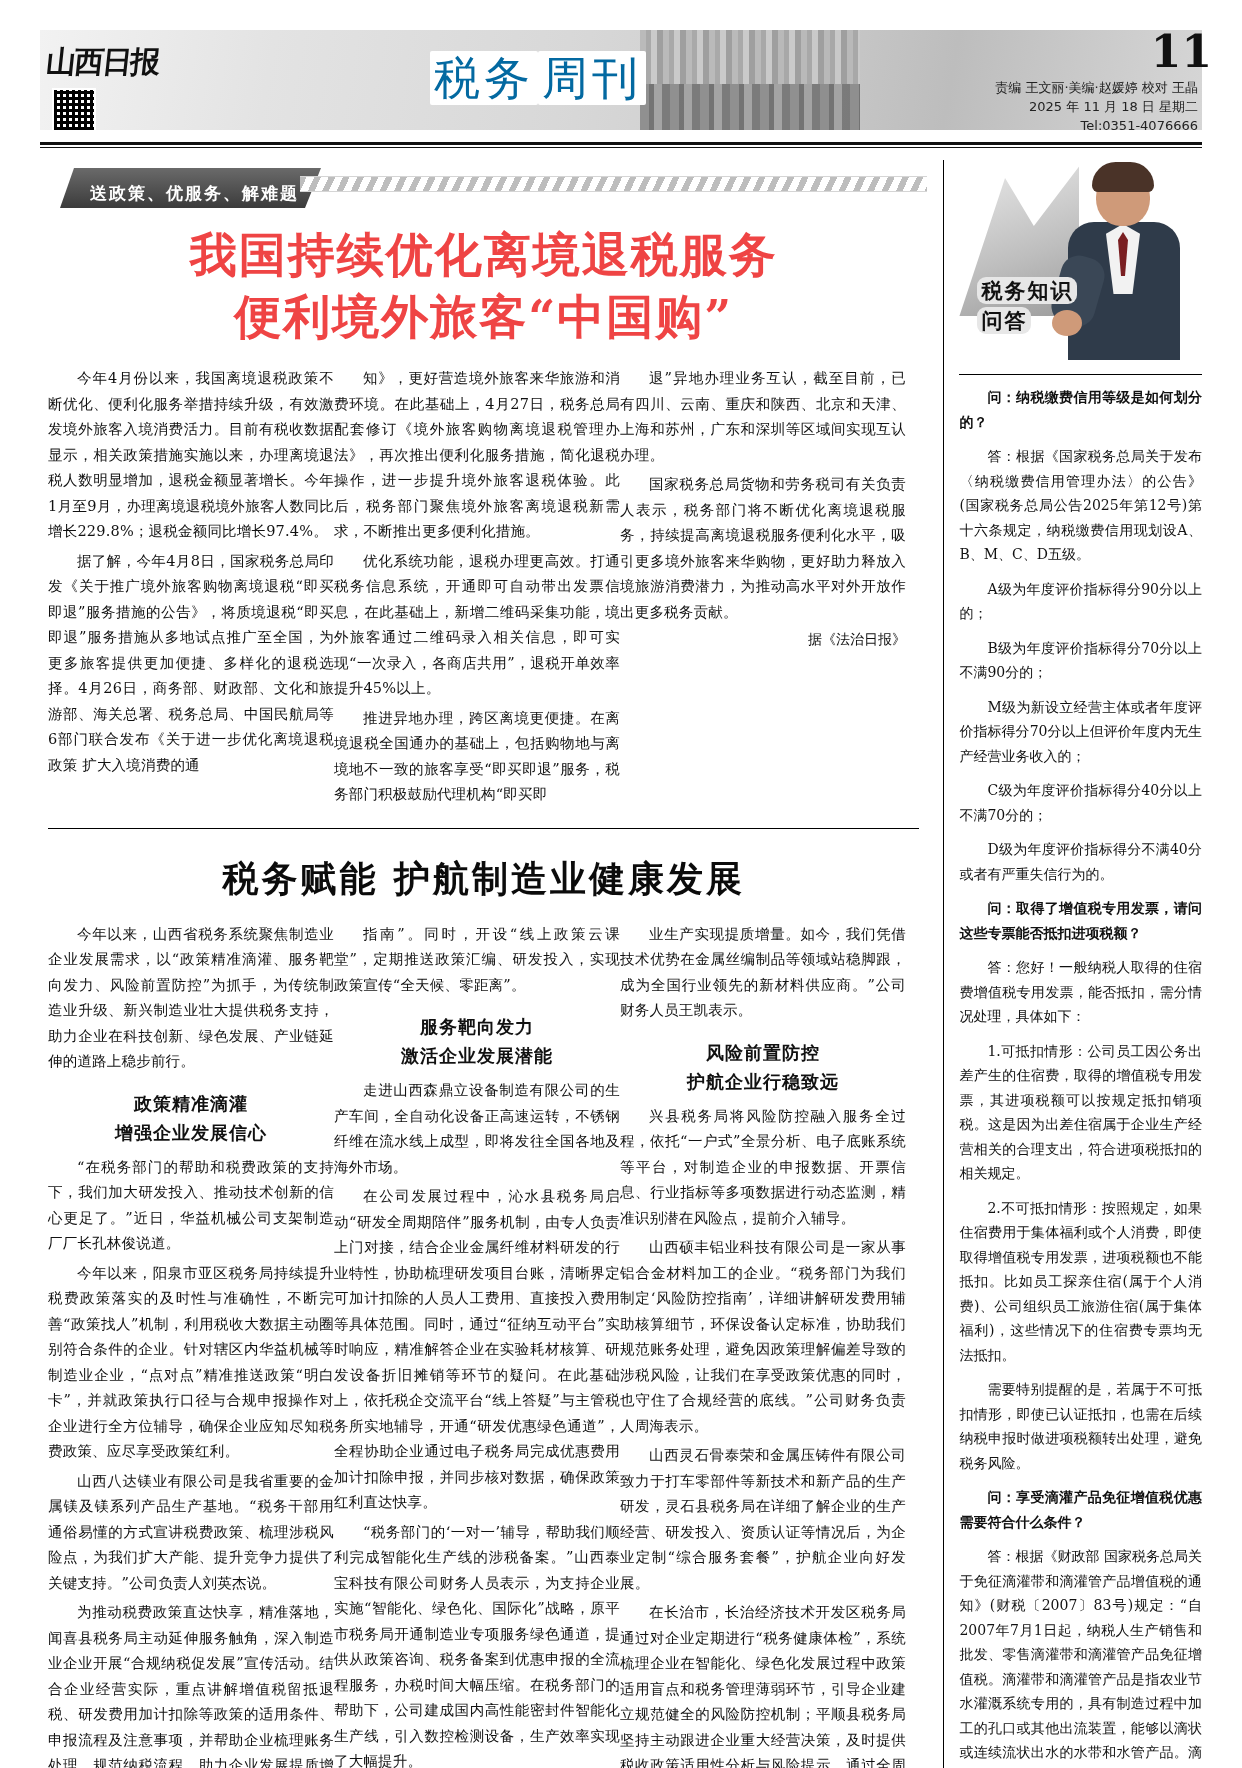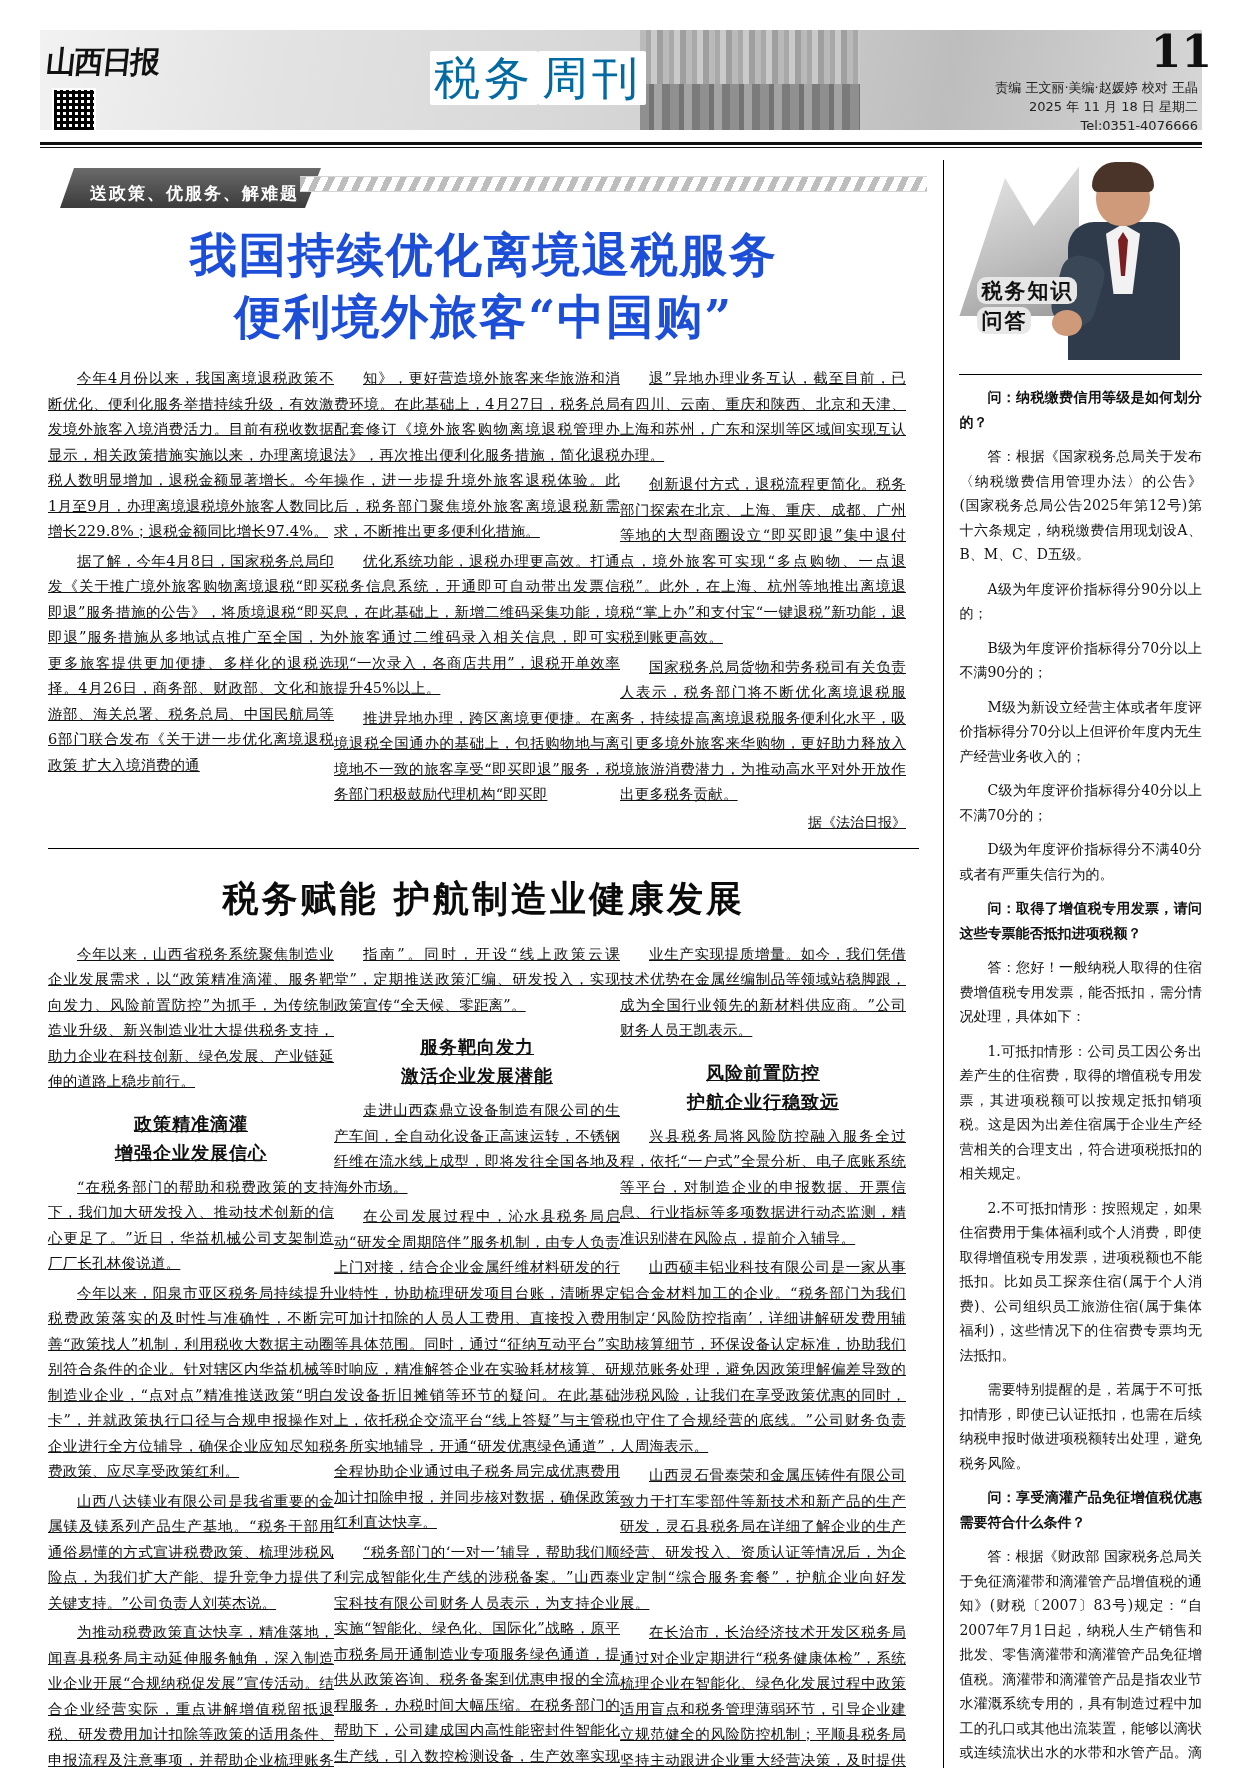--- a/index.html
+++ b/index.html
@@ -69,26 +69,26 @@
   }
   .ribbon-line{
     position:absolute;left:250px;top:10px;right:0;height:14px;
     background:repeating-linear-gradient(115deg,#bdbdbd 0 6px,#ffffff 6px 13px);
     border-top:1px solid #d5d5d5;border-bottom:1px solid #d5d5d5;
   }
 
   .headline{
     text-align:center;font-family:"DejaVu Serif","Liberation Serif",serif;
     font-weight:bold;font-size:47px;line-height:62px;letter-spacing:2px;
-    color:#1d4ed8;margin:18px 0 6px;
+    color:#ef4444;margin:18px 0 6px;
   }
   .headline .l2{display:block;}
 
   
-  .body3{display:flex;margin-top:18px;padding:0 8px;text-decoration:underline;}
+  .body3{display:flex;margin-top:18px;padding:0 8px;}
   .body3 .c{width:286px;}
   p.t{
     font-family:"DejaVu Serif","Liberation Serif",serif;
     font-size:14.5px;line-height:25.5px;text-align:justify;margin:0 0 4px;
     text-indent:2em;color:#111;letter-spacing:.2px;
   }
   .src{text-align:right;font-size:14px;margin-top:6px;font-family:"DejaVu Serif","Liberation Serif",serif;}
 
   .divider{margin:16px 8px 0;border-top:1px solid #000;}
 
@@ -171,21 +171,20 @@
           <p class="t">今年4月份以来，我国离境退税政策不断优化、便利化服务举措持续升级，有效激发境外旅客入境消费活力。目前有税收数据显示，相关政策措施实施以来，办理离境退税人数明显增加，退税金额显著增长。今年1月至9月，办理离境退税境外旅客人数同比增长229.8%；退税金额同比增长97.4%。</p>
           <p class="t">据了解，今年4月8日，国家税务总局印发《关于推广境外旅客购物离境退税“即买即退”服务措施的公告》，将质境退税“即买即退”服务措施从多地试点推广至全国，为更多旅客提供更加便捷、多样化的退税选择。4月26日，商务部、财政部、文化和旅游部、海关总署、税务总局、中国民航局等6部门联合发布《关于进一步优化离境退税政策 扩大入境消费的通</p>
         </div>
         <div class="c">
           <p class="t">知》，更好营造境外旅客来华旅游和消费环境。在此基础上，4月27日，税务总局配套修订《境外旅客购物离境退税管理办法》，再次推出便利化服务措施，简化退税操作，进一步提升境外旅客退税体验。此后，税务部门聚焦境外旅客离境退税新需求，不断推出更多便利化措施。</p>
           <p class="t">优化系统功能，退税办理更高效。打通税务信息系统，开通即可自动带出发票信息，在此基础上，新增二维码采集功能，境外旅客通过二维码录入相关信息，即可实现“一次录入，各商店共用”，退税开单效率提升45%以上。</p>
           <p class="t">推进异地办理，跨区离境更便捷。在离境退税全国通办的基础上，包括购物地与离境地不一致的旅客享受“即买即退”服务，税务部门积极鼓励代理机构“即买即</p>
         </div>
         <div class="c">
           <p class="t">退”异地办理业务互认，截至目前，已有四川、云南、重庆和陕西、北京和天津、上海和苏州，广东和深圳等区域间实现互认办理。</p>
-          <p class="t">创新退付方式，退税流程更简化。税务部门探索在北京、上海、重庆、成都、广州等地的大型商圈设立“即买即退”集中退付点，境外旅客可实现“多点购物、一点退税”。此外，在上海、杭州等地推出离境退税“掌上办”和支付宝“一键退税”新功能，退税到账更高效。</p>
           <p class="t">国家税务总局货物和劳务税司有关负责人表示，税务部门将不断优化离境退税服务，持续提高离境退税服务便利化水平，吸引更多境外旅客来华购物，更好助力释放入境旅游消费潜力，为推动高水平对外开放作出更多税务贡献。</p>
           <div class="src">据《法治日报》</div>
         </div>
       </div>
 
       <div class="divider"></div>
 
       <div class="headline2">税务赋能  护航制造业健康发展</div>
 
       <div class="body3">

